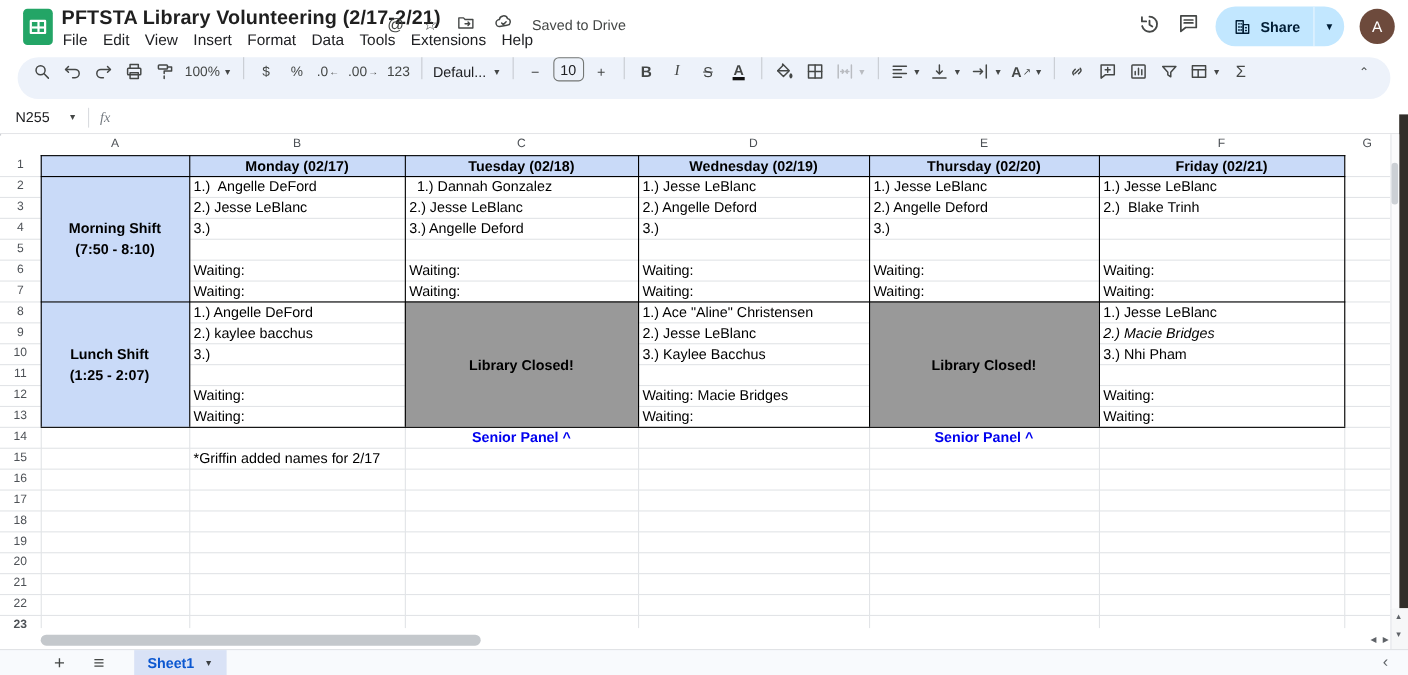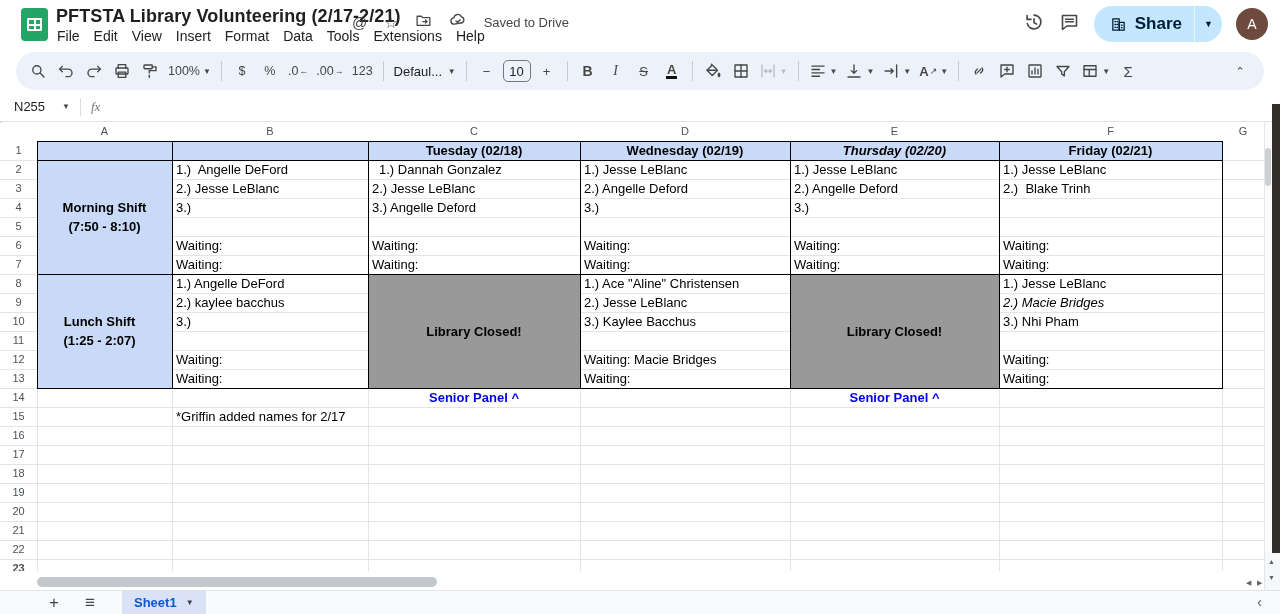--- a/index.html
+++ b/index.html
@@ -15,27 +15,27 @@
   #sheets-logo .glyph::after  { content:""; position:absolute; top:0; bottom:0; left:4.5px; width:2px; background:#fff; }
   #doc-title { position:absolute; left:56px; top:6px; font-size:18px; font-weight:600; color:#1f1f1f; letter-spacing:0.1px; white-space:pre; }
   .title-icons { position:absolute; top:11px; display:flex; align-items:center; gap:17px; color:#444746; }
   .tico { font-size:15px; color:#444746; line-height:1; }
   .saved { font-size:13px; color:#444746; }
   #menubar { position:absolute; left:50px; top:26px; display:flex; }
   .menu-item { font-size:14px; color:#202124; padding:2px 7px; border-radius:4px; cursor:default; }
   #tb-right { position:absolute; right:12px; top:6px; height:36px; display:flex; align-items:center; gap:14px; }
   .share-pill { display:flex; align-items:center; height:36px; background:#c2e7ff; border-radius:18px; overflow:hidden; }
   .share-main { display:flex; align-items:center; gap:8px; padding:0 12px 0 16px; height:100%; }
-  .share-label { font-size:17px; font-weight:600; color:#001d35; }
+  .share-label { font-size:13px; font-weight:600; color:#001d35; }
   .share-caret { width:28px; height:100%; display:flex; align-items:center; justify-content:center; border-left:1px solid #eaf5ff; font-size:9px; color:#001d35; }
   #avatar { width:32px; height:32px; border-radius:50%; background:#6d4a3c; color:#fff; font-size:14px; display:flex; align-items:center; justify-content:center; }
   svg.ic { stroke:#444746; fill:none; stroke-width:1.8; stroke-linecap:round; stroke-linejoin:round; }
 
   
-  #toolbar { position:absolute; left:16px; top:52px; width:1248px; height:38px; background:#edf2fa; border-radius:19px; display:flex; align-items:center; padding:0 10px 0 8px; }
+  #toolbar { position:absolute; left:16px; top:52px; width:1248px; height:38px; background:#edf2fa; border-radius:19px; display:flex; align-items:flex-start; padding:0 10px 0 8px; }
   .tbi { height:26px; min-width:26px; padding:0 3px; margin:0 1px; border-radius:4px; display:flex; align-items:center; justify-content:center; color:#444746; font-size:13px; white-space:nowrap; }
   .tb-div { width:1px; height:20px; background:#c7cbd1; margin:0 6px; }
   .caret { font-size:8px; color:#444746; margin-left:3px; }
   .muted, .muted * , .muted svg.ic { color:#b9bcc1 !important; stroke:#b9bcc1 !important; }
   .fmt { font-size:12.5px; letter-spacing:0; }
   .fsize-box { width:28px; height:22px; border:1px solid #747775; border-radius:5px; font-size:13px; color:#202124; display:flex; align-items:center; justify-content:center; margin:0 2px; }
   .bold-b { font-weight:bold; font-size:14px; }
   .ital-i { font-style:italic; font-size:14px; font-family:"Liberation Serif",serif; }
   .strike-s { text-decoration:line-through; font-size:13px; }
   .tcolor { font-size:13px; font-weight:bold; border-bottom:3px solid #111; line-height:13px; padding:0 1px; }
@@ -380,23 +380,24 @@
       <div class="bl" style="left: 37px; top: 38px; width: 1186px; height: 1px;"></div>
       <div class="bl" style="left: 37px; top: 152px; width: 1186px; height: 1px;"></div>
       <div class="bl" style="left: 37px; top: 266px; width: 1186px; height: 1px;"></div>
       <div class="bl" style="left: 37px; top: 19px; width: 1px; height: 247px;"></div>
       <div class="bl" style="left: 172px; top: 19px; width: 1px; height: 247px;"></div>
       <div class="bl" style="left: 368px; top: 19px; width: 1px; height: 247px;"></div>
       <div class="bl" style="left: 580px; top: 19px; width: 1px; height: 247px;"></div>
       <div class="bl" style="left: 790px; top: 19px; width: 1px; height: 247px;"></div>
       <div class="bl" style="left: 999px; top: 19px; width: 1px; height: 247px;"></div>
       <div class="bl" style="left: 1222px; top: 19px; width: 1px; height: 247px;"></div>
+      <div class="ct b c" style="left: 172px; top: 19px; width: 196px; height: 19px;">Monday (02/17)</div>
       <div class="ct b c" style="left: 368px; top: 19px; width: 212px; height: 19px;">Tuesday (02/18)</div>
       <div class="ct b c" style="left: 580px; top: 19px; width: 210px; height: 19px;">Wednesday (02/19)</div>
-      <div class="ct b c" style="left: 790px; top: 19px; width: 209px; height: 19px; font-style: italic;">Thursday (02/20)</div>
+      <div class="ct b c" style="left: 790px; top: 19px; width: 209px; height: 19px;">Thursday (02/20)</div>
       <div class="ct b c" style="left: 999px; top: 19px; width: 223px; height: 19px;">Friday (02/21)</div>
       <div class="shiftbox" style="left: 37px; top: 38px; width: 135px; height: 114px;">
         <div>Morning Shift</div>
         <div>(7:50 - 8:10)</div>
       </div>
       <div class="shiftbox" style="left: 37px; top: 152px; width: 125px; height: 114px;">
         <div>Lunch Shift</div>
         <div>(1:25 - 2:07)</div>
       </div>
       <div class="ct" style="left: 172px; top: 38px; width: 196px; height: 19px;">1.)  Angelle DeFord</div>

